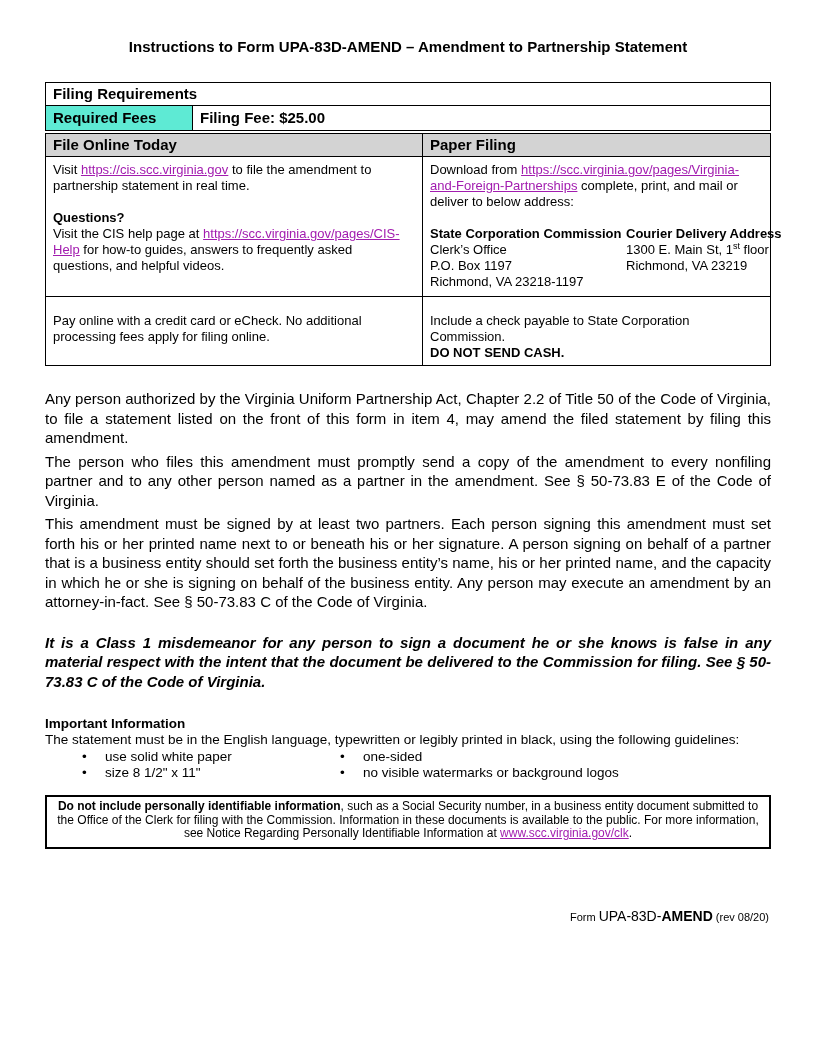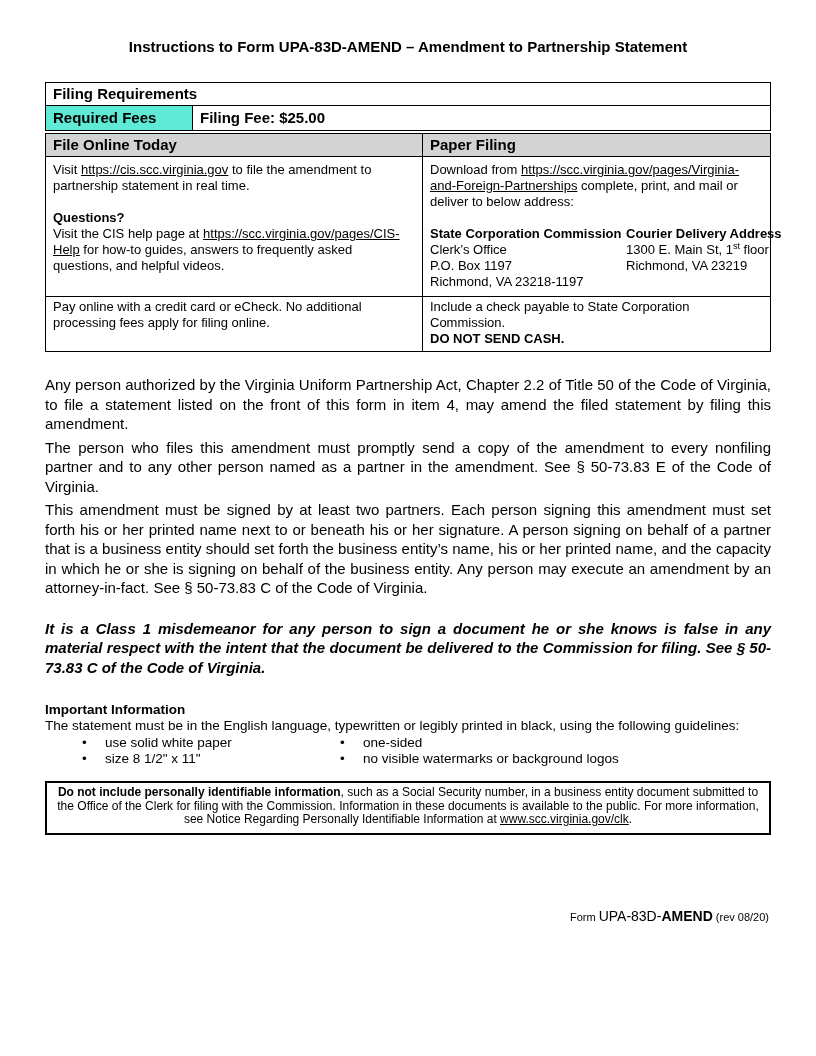--- a/index.html
+++ b/index.html
@@ -37,25 +37,25 @@
     padding: 2px 7px 3px 7px;
   }
   .method-table .online-col { width: 377px; }
   .method-table .body-cell {
     font-size: 13px; line-height: 16px;
     padding: 5px 7px 6px 7px;
     height: 108px;
   }
   .method-table .note-cell {
     font-size: 13px; line-height: 16px;
-    padding: 2px 7px 4px 7px;
+    padding: 16px 7px 4px 7px;
   }
   .spacer-line { height: 16px; }
   a.link, .link {
-    color: #000000; text-decoration: underline; cursor: pointer;
+    color: #a21caf; text-decoration: underline; cursor: pointer;
   }
   .bold { font-weight: bold; }
   .address-row { display: flex; margin-top: 0; }
   .address-block { width: 196px; flex-shrink: 0; }
   .address-block.courier { width: auto; }
   sup { font-size: 9px; line-height: 0; }
   .body-paragraph {
     font-size: 15px; line-height: 19.5px;
     text-align: justify;
     margin-top: 4px;

